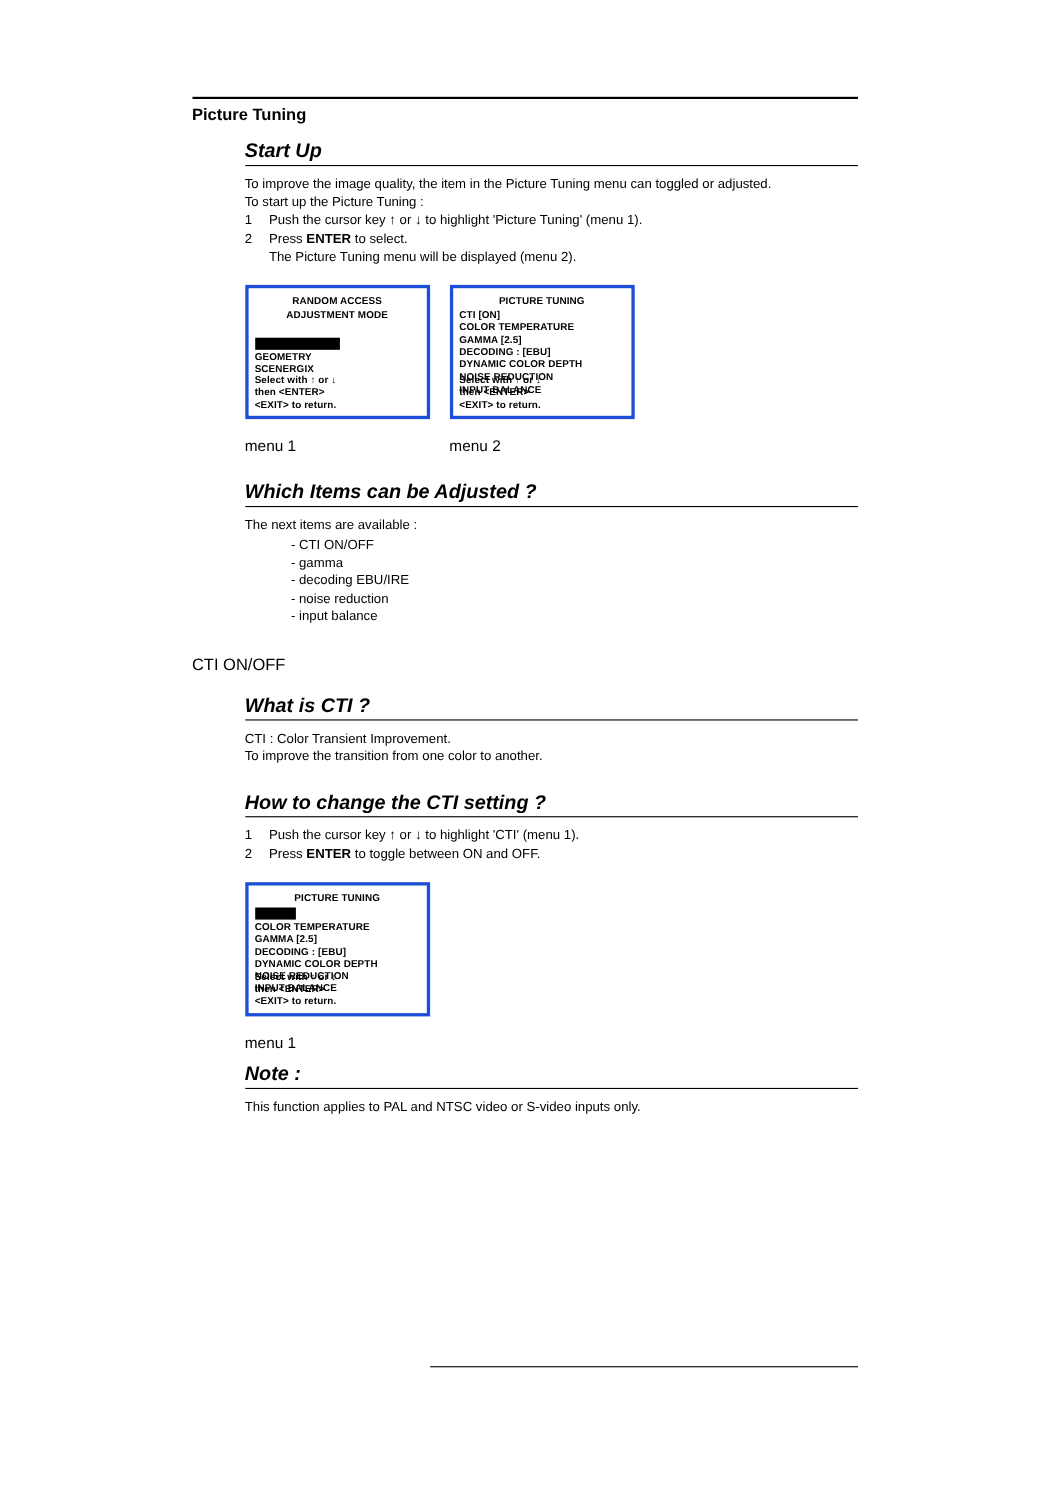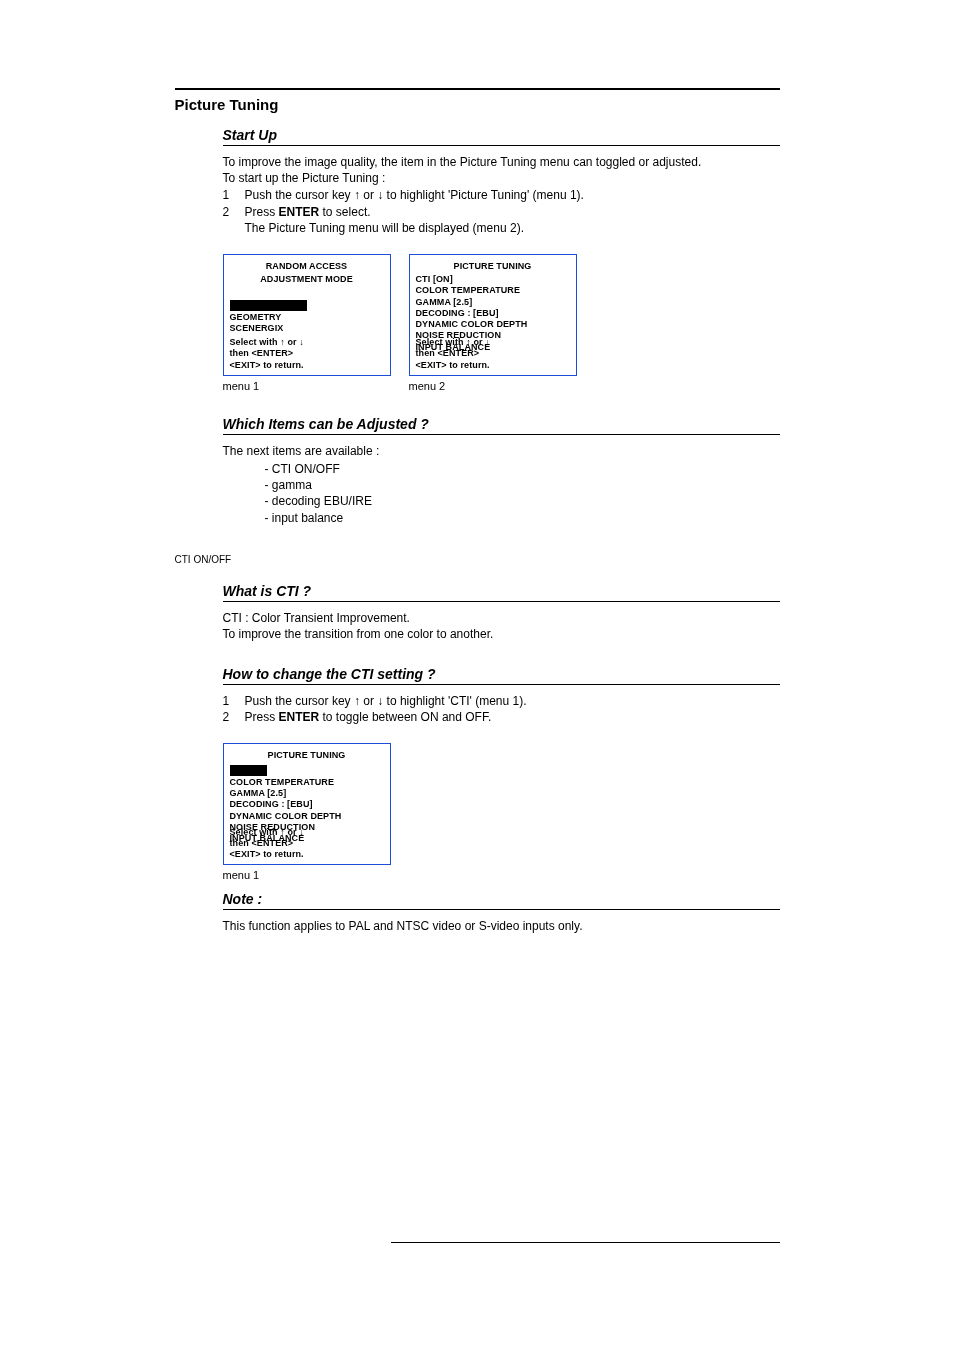--- a/index.html
+++ b/index.html
@@ -1,41 +1,41 @@
 <!DOCTYPE html>
 <html><head>
 <meta charset="utf-8">
 <style>
   html,body{margin:0;padding:0;background:#fff;color:#000;font-family:Arial,Helvetica,sans-serif}
   .page{width:773px;min-height:1351px;margin:0 auto;position:relative;padding:88px 84px 0 84px;box-sizing:border-box}
   .hr-thick{border:0;border-top:2.5px solid #000;margin:0 0 6px 0}
   .hr-thin{border:0;border-top:1px solid #000;margin:2px 0 8px 0}
   .sec-title{font-weight:bold;font-size:15px;margin:0 0 14px 0}
-  .sub-title{font-weight:bold;font-style:italic;font-size:14px;margin:0 0 0 0}
+  .sub-title{font-weight:bold;font-style:italic;font-size:18px;margin:0 0 0 0}
   .body-block{margin-left:48px;font-size:12px;line-height:1.35}
   .body-block p{margin:0}
   .ol{margin:1px 0 0 0}
   .ol .row{display:flex}
   .ol .num{width:22px;flex:0 0 22px}
   .ol .txt{flex:1}
   .menus{display:flex;gap:18px;margin:18px 0 2px 0}
-  .menu-box{width:168px;height:122px;border:1px solid #1d4ed8;position:relative;font-size:9px;line-height:1.25;padding:6px 6px 4px 6px;box-sizing:border-box;font-family:Arial,Helvetica,sans-serif;font-weight:bold;letter-spacing:0.1px}
+  .menu-box{width:168px;height:122px;border:3px solid #1d4ed8;position:relative;font-size:9px;line-height:1.25;padding:6px 6px 4px 6px;box-sizing:border-box;font-family:Arial,Helvetica,sans-serif;font-weight:bold;letter-spacing:0.1px}
   .menu-box .title{display:block;text-align:center;margin-bottom:2px}
   .menu-box .line{display:block}
   .menu-box .hl{display:inline-block;background:#000;color:#000;margin:1px 0}
   .menu-box .hl span{visibility:hidden}
   .menu-box .nav{position:absolute;left:0;right:16px;bottom:4px;text-align:left;padding:0 6px}
   .menu-box .nav .sel{display:block}
   .menu-box .nav .exit{display:block}
-  .menu-caption{font-size:11px;margin-top:3px}
+  .menu-caption{font-size:14px;margin-top:15px}
   .arrow{font-family:Arial,sans-serif}
   .sub-wrap{margin-left:48px}
   .bullets{margin:2px 0 12px 42px}
   .bullets .b{display:block}
-  .cti-hdr{font-size:10px;margin:28px 0 18px 0}
+  .cti-hdr{font-size:15px;margin:28px 0 18px 0}
   .spacer-sm{height:20px}
   .spacer-md{height:24px}
   .bold{font-weight:bold}
 </style>
 </head>
 <body>
 
 <div class="page">
 
   <hr class="hr-thick">
@@ -111,20 +111,21 @@
   <div class="sub-wrap">
     <div class="sub-title">Which Items can be Adjusted ?</div>
     <hr class="hr-thin">
   </div>
   <div class="body-block">
     <p>The next items are available :</p>
     <div class="bullets">
       <span class="b">- CTI ON/OFF</span>
       <span class="b">- gamma</span>
       <span class="b">- decoding EBU/IRE</span>
+      <span class="b">- noise reduction</span>
       <span class="b">- input balance</span>
     </div>
   </div>
 
   <div class="cti-hdr">CTI ON/OFF</div>
 
   <div class="sub-wrap">
     <div class="sub-title">What is CTI ?</div>
     <hr class="hr-thin">
   </div>

